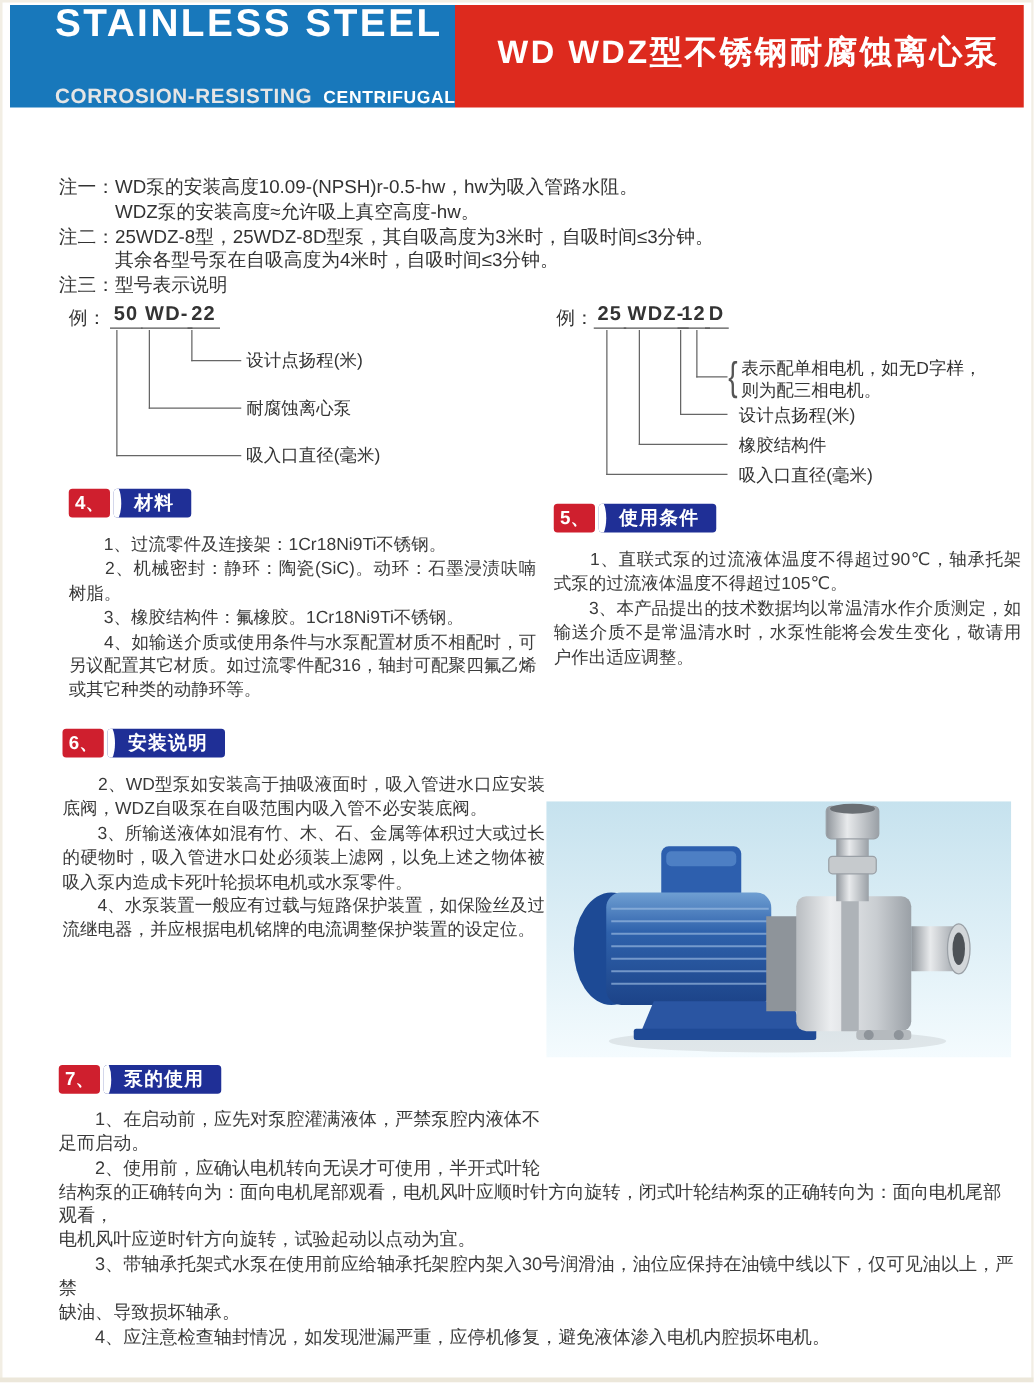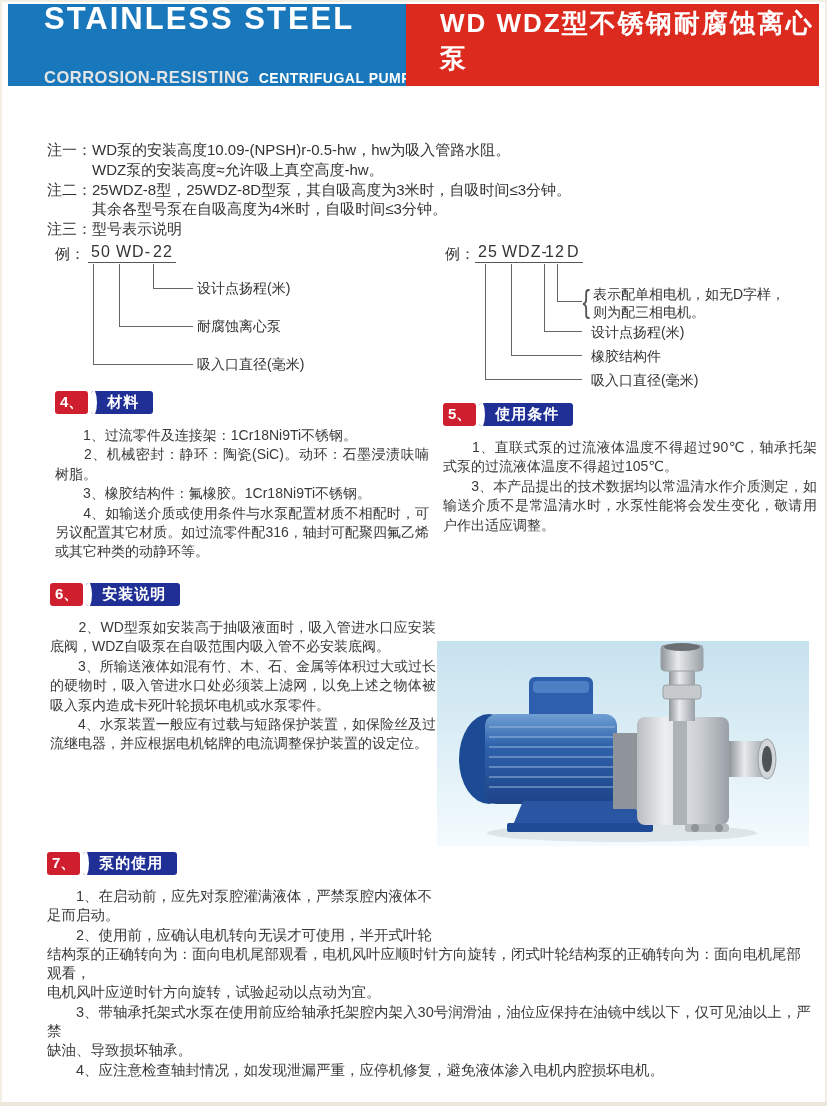--- a/index.html
+++ b/index.html
@@ -1,38 +1,38 @@
 <!DOCTYPE html>
 <html><head>
 <meta charset="utf-8">
 <style>
   html,body { margin:0; padding:0; }
   body { width:827px; height:1106px; background:#ffffff; font-family:"Liberation Sans","DejaVu Sans",sans-serif; }
   .page { position:relative; width:827px; height:1106px; background:#ffffff; overflow:hidden; box-shadow: inset 0 0 0 2px #f2eee4; }
 
   
   .header { position:absolute; left:8px; top:4px; width:811px; height:82px; display:flex; }
-  .header-left { width:398px; background:#1878bb; box-sizing:border-box; padding-left:36px; display:flex; flex-direction:column; justify-content:center;gap:28px; }
+  .header-left { width:356px; background:#1878bb; box-sizing:border-box; padding-left:36px; display:flex; flex-direction:column; justify-content:center;gap:28px; }
   .h-title { color:#ffffff; font-size:31px; font-weight:bold; letter-spacing:2px; line-height:1.05; }
   .h-sub { margin-top:5px; white-space:nowrap; }
   .h-sub-yellow { color:#e5e5e5; font-weight:bold; font-size:16.5px; letter-spacing:0.5px; }
   .h-sub-white { color:#ffffff; font-weight:bold; font-size:14px; margin-left:9px; letter-spacing:0.5px; }
   .header-right { flex:1; background:#dd2a1e; display:flex; align-items:center; }
   .h-cn-title { color:#ffffff; font-size:26px; font-weight:bold; letter-spacing:2px; margin-left:34px; margin-top:-8px; }
 
   
   .notes { position:absolute; left:47px; top:140px; width:740px; color:#333333; font-size:15px; }
   .note-line { white-space:pre-line; line-height:19.8px; }
 
   
   .diagram { position:absolute; color:#333333; }
   .diagram-left  { left:55px;  top:243px; width:350px; height:140px; }
   .diagram-right { left:445px; top:243px; width:378px; height:155px; }
   .dg-example { position:absolute; left:0; top:2px; font-size:15px; }
-  .mpart { position:absolute; top:0; font-size:16px; letter-spacing:1px; border-bottom:1px solid #555; padding:0 3px 1px 3px; }
+  .mpart { position:absolute; top:0; font-size:16px; letter-spacing:1px; border-bottom:1px solid #555; padding:0 3px 1px 3px;font-weight:bold; }
   .conn { position:absolute; border-left:1px solid #666; border-bottom:1px solid #666; }
   .dlabel { position:absolute; font-size:14px; line-height:18px; white-space:pre-line; }
   .dbrace { position:absolute; font-size:32px; color:#555; font-weight:normal; transform:scaleX(0.7); }
 
   
   .section { position:absolute; }
   .sec-s4 { left:55px;  top:391px; width:374px; }
   .sec-s5 { left:443px; top:403px; width:374px; }
   .sec-s6 { left:50px;  top:583px; width:386px; }
   .sec-s7 { left:47px;  top:852px; width:764px; }

